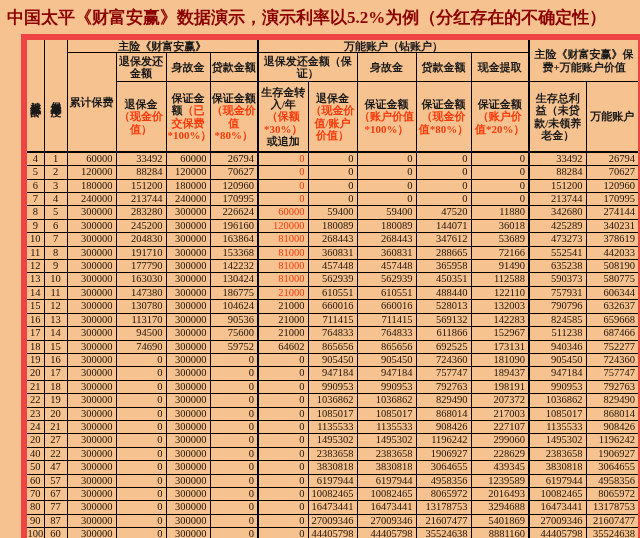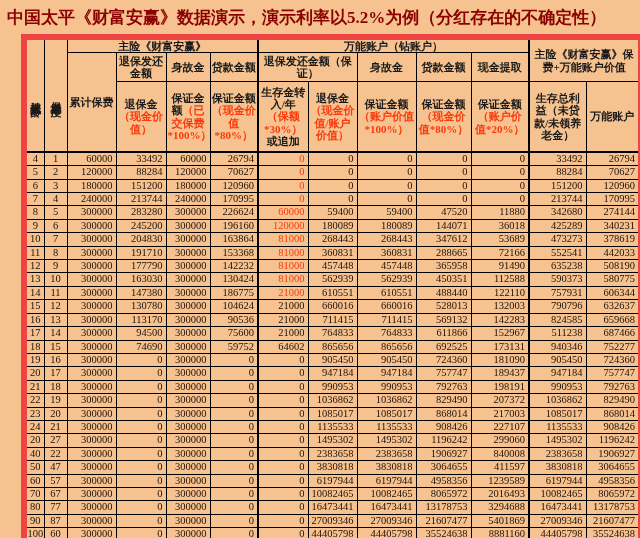--- a/index.html
+++ b/index.html
@@ -459,36 +459,36 @@
           <td class="c0">40</td>
           <td class="c1">22</td>
           <td class="c2">300000</td>
           <td class="c3">0</td>
           <td class="c4">300000</td>
           <td class="c5">0</td>
           <td class="c6 thick-left">0</td>
           <td class="c7">2383658</td>
           <td class="c8">2383658</td>
           <td class="c9">1906927</td>
-          <td class="c10">840008</td>
+          <td class="c10">228629</td>
           <td class="c11 thick-left">2383658</td>
           <td class="c12">1906927</td>
         </tr>
         <tr>
           <td class="c0">50</td>
           <td class="c1">47</td>
           <td class="c2">300000</td>
           <td class="c3">0</td>
           <td class="c4">300000</td>
           <td class="c5">0</td>
           <td class="c6 thick-left">0</td>
           <td class="c7">3830818</td>
           <td class="c8">3830818</td>
           <td class="c9">3064655</td>
-          <td class="c10">411597</td>
+          <td class="c10">439345</td>
           <td class="c11 thick-left">3830818</td>
           <td class="c12">3064655</td>
         </tr>
         <tr>
           <td class="c0">60</td>
           <td class="c1">57</td>
           <td class="c2">300000</td>
           <td class="c3">0</td>
           <td class="c4">300000</td>
           <td class="c5">0</td>

